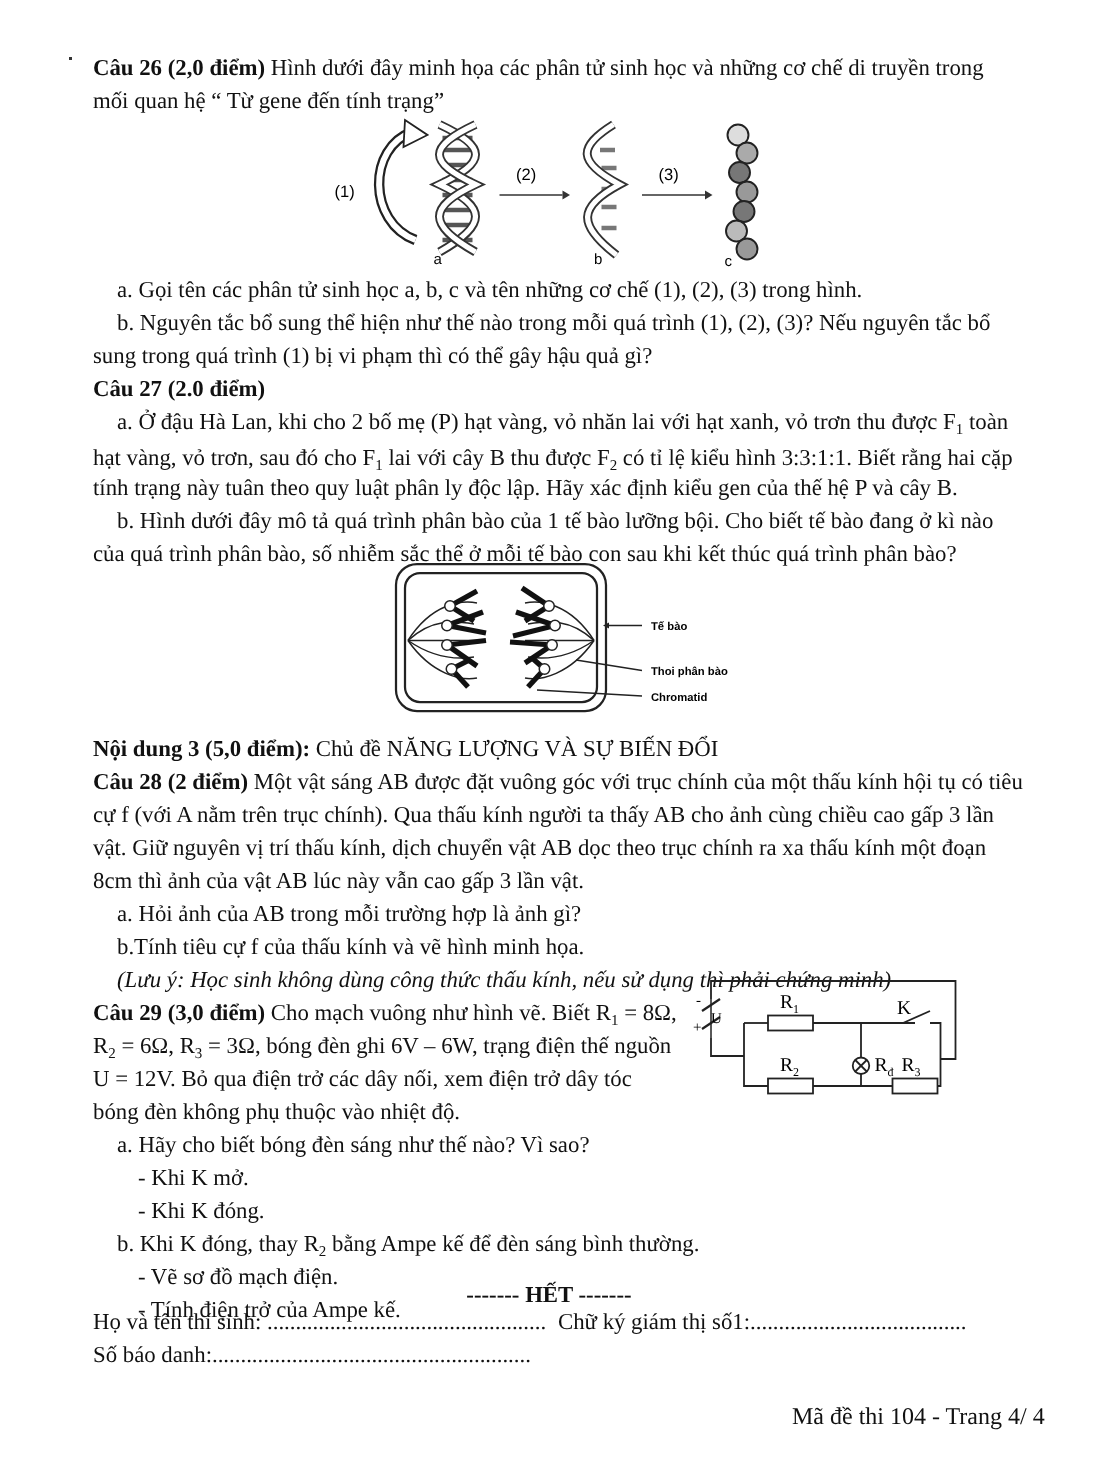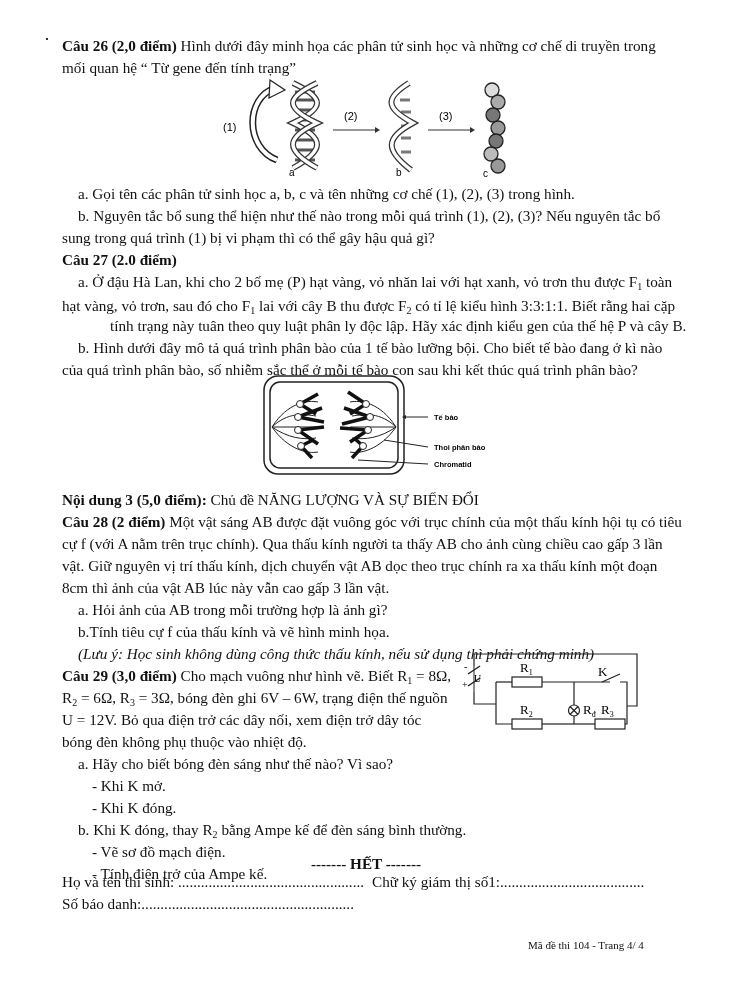--- a/index.html
+++ b/index.html
@@ -77,21 +77,21 @@
   <text x="268" y="99" font-size="10" font-family="Liberation Sans, sans-serif">c</text>
 </svg>
 
 <div class="line ind" style="top:184px;">a. Gọi tên các phân tử sinh học a, b, c và tên những cơ chế (1), (2), (3) trong hình.</div>
 <div class="line ind" style="top:206px;">b. Nguyên tắc bổ sung thể hiện như thế nào trong mỗi quá trình (1), (2), (3)? Nếu nguyên tắc bổ</div>
 <div class="line" style="top:228px;">sung trong quá trình (1) bị vi phạm thì có thể gây hậu quả gì?</div>
 
 <div class="line" style="top:250px;"><b>Câu 27 (2.0 điểm)</b></div>
 <div class="line ind" style="top:272px;text-align:right;"><span>a. Ở đậu Hà Lan, khi cho 2 bố mẹ (P) hạt vàng, vỏ nhăn lai với hạt xanh, vỏ trơn thu được F</span><sub>1</sub><span> toàn</span></div>
 <div class="line" style="top:296px;"><span>hạt vàng, vỏ trơn, sau đó cho F</span><sub>1</sub><span> lai với cây B thu được F</span><sub>2</sub><span> có tỉ lệ kiểu hình 3:3:1:1. Biết rằng hai cặp</span></div>
-<div class="line" style="top:316px;margin-left:48px;">tính trạng này tuân theo quy luật phân ly độc lập. Hãy xác định kiểu gen của thế hệ P và cây B.</div>
+<div class="line" style="top:316px;">tính trạng này tuân theo quy luật phân ly độc lập. Hãy xác định kiểu gen của thế hệ P và cây B.</div>
 <div class="line ind" style="top:338px;">b. Hình dưới đây mô tả quá trình phân bào của 1 tế bào lưỡng bội. Cho biết tế bào đang ở kì nào</div>
 <div class="line" style="top:360px;">của quá trình phân bào, số nhiễm sắc thể ở mỗi tế bào con sau khi kết thúc quá trình phân bào?</div>
 
 <svg class="fig" style="left:258px; top:372px;" width="240" height="108">
   <rect x="6" y="4" width="140" height="98" rx="14" fill="none" stroke="#222" stroke-width="1.5"></rect>
   <rect x="12" y="10" width="128" height="86" rx="10" fill="none" stroke="#222" stroke-width="1.5"></rect>
   <g fill="none" stroke="#222" stroke-width="1">
     <path d="M14 55 C 30 30, 50 28, 60 30"></path>
       <path d="M14 55 C 30 40, 45 42, 58 44"></path>
     <path d="M14 55 L 60 55"></path>
@@ -196,13 +196,13 @@
 <div class="line ind2" style="top:776px;">- Khi K mở.</div>
 <div class="line ind2" style="top:798px;text-align:center;">- Khi K đóng.</div>
 <div class="line ind" style="top:820px;"><span>b. Khi K đóng, thay R</span><sub>2</sub><span> bằng Ampe kế để đèn sáng bình thường.</span></div>
 <div class="line ind2" style="top:842px;">- Vẽ sơ đồ mạch điện.</div>
 <div class="line ind2" style="top:864px;">- Tính điện trở của Ampe kế.</div>
 
 <div class="center" style="top:854px;"><b>------- HẾT -------</b></div>
 <div class="line" style="top:872px;">Họ và tên thí sinh: .................................................</div>
 <div class="line" style="top:872px; left:372px;">Chữ ký giám thị số1:......................................</div>
 <div class="line" style="top:894px;">Số báo danh:........................................................</div>
-<div class="line" style="top:935px; left:528px; font-size:11px;">Mã đề thi 104 - Trang 4/ 4</div>
+<div class="line" style="top:935px; left:528px; font-size:16px;">Mã đề thi 104 - Trang 4/ 4</div>
 
 </body></html>

